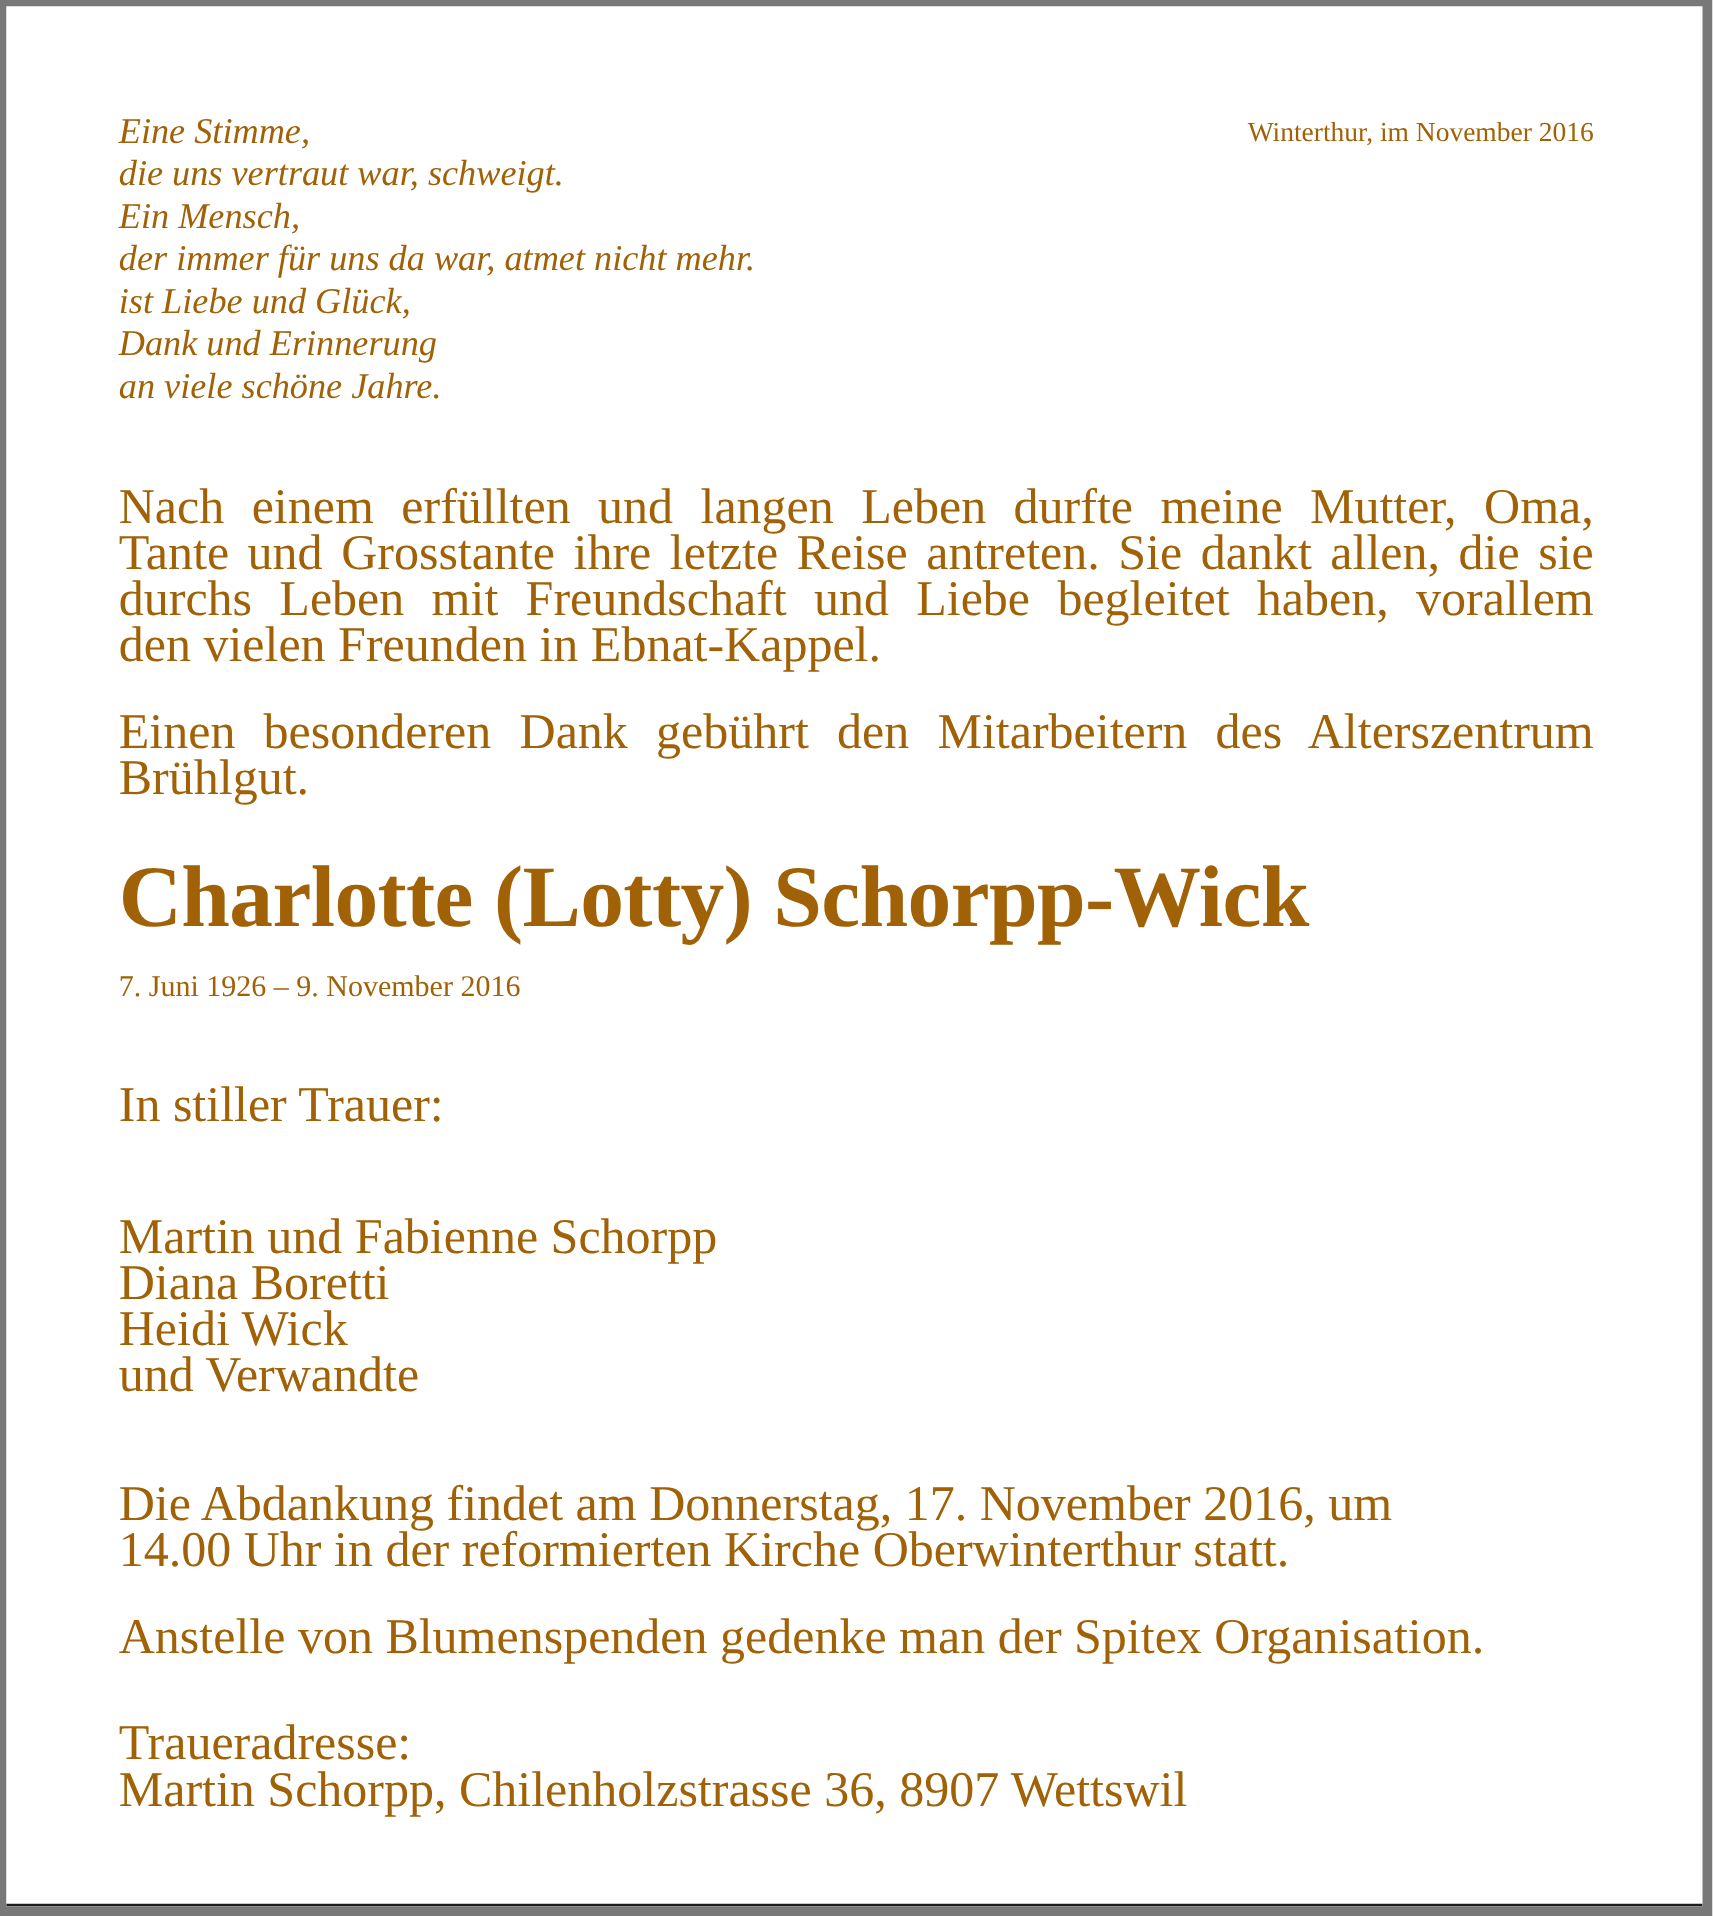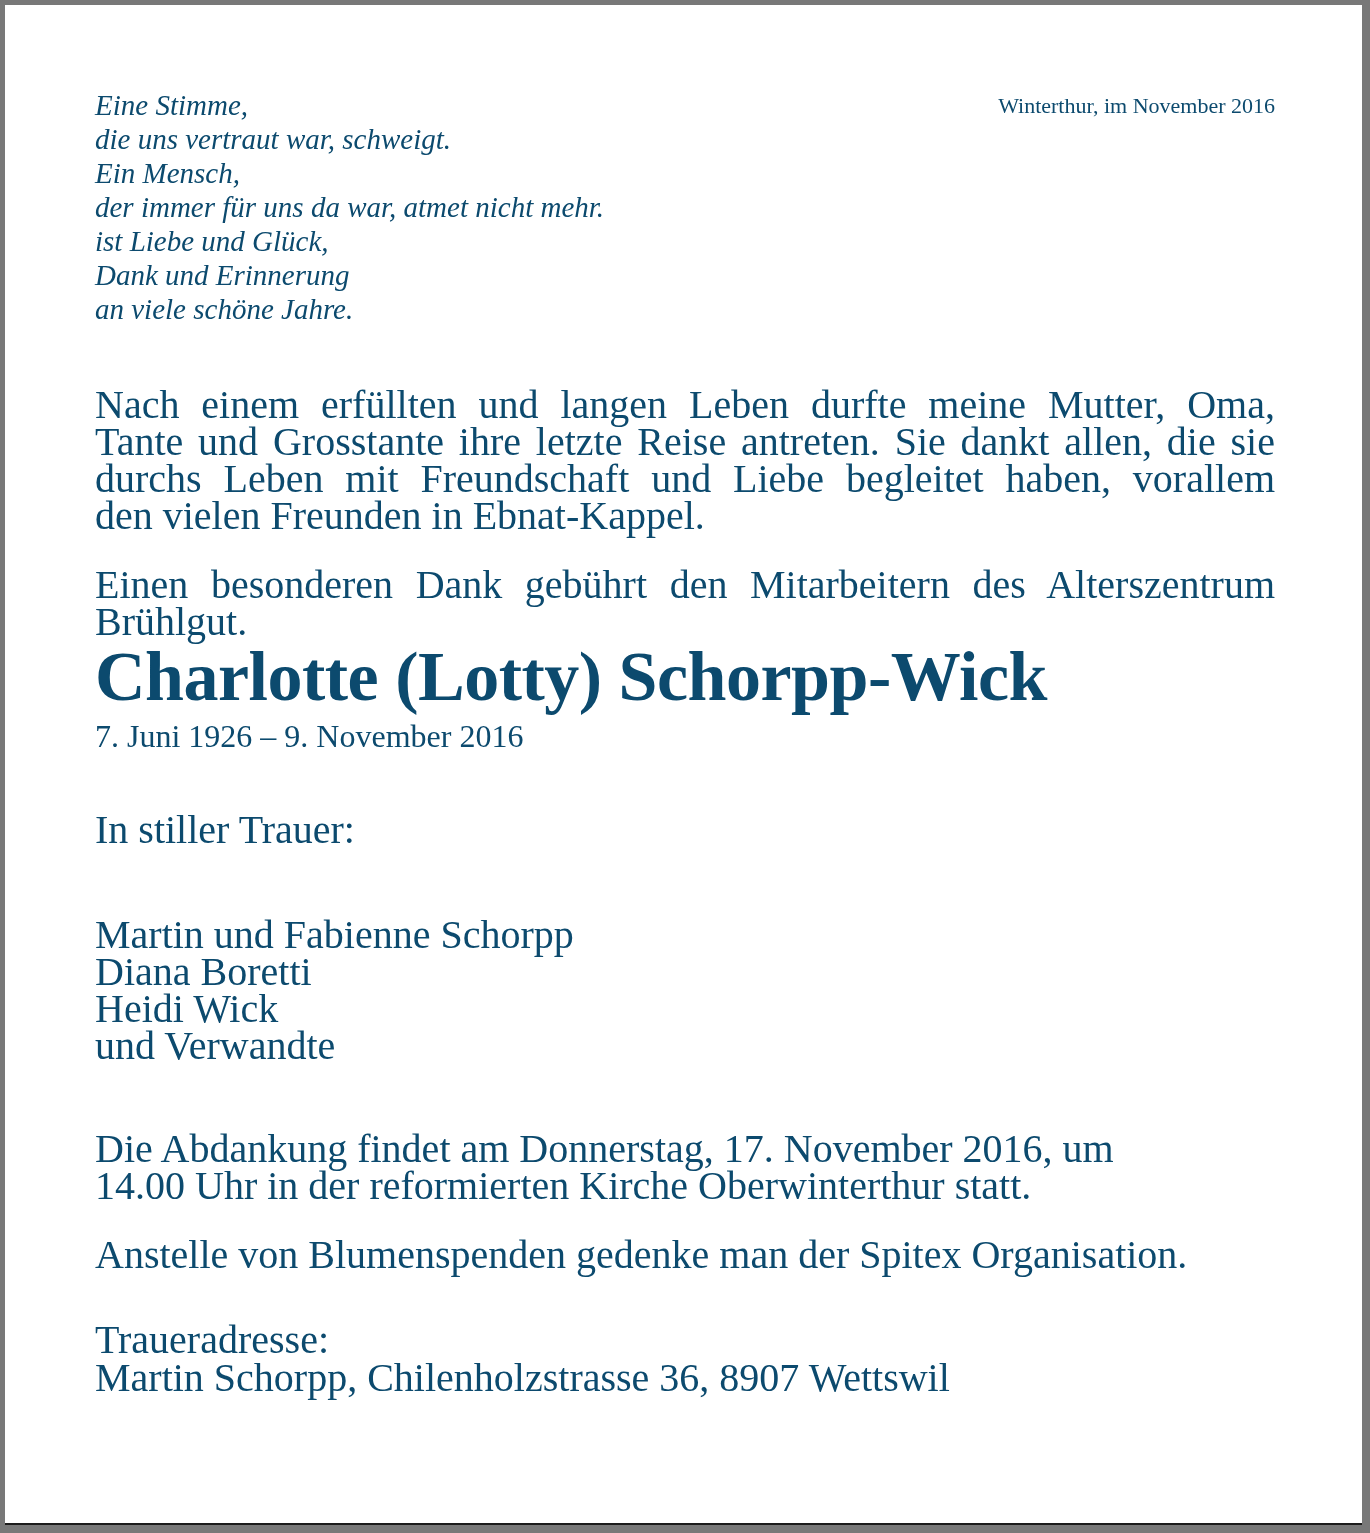--- a/index.html
+++ b/index.html
@@ -11,21 +11,21 @@
     position: relative;
     width: 1370px;
     height: 1533px;
     box-sizing: border-box;
     background: #ffffff;
     border-top: 5px solid #787878;
     border-left: 5px solid #787878;
     border-right: 8px solid #787878;
     border-bottom: 8px solid #787878;
     font-family: "Liberation Serif", "DejaVu Serif", serif;
-    color: #0c4a6e;
+    color: #a16207;
     overflow: hidden;
   }
   .page::after {
     content: "";
     position: absolute;
     left: 0;
     right: 0;
     bottom: 0;
     height: 2px;
     background: #1c1c1c;
@@ -57,29 +57,30 @@
     font-size: 40px;
     line-height: 37px;
   }
   .para1 { margin-top: 60px; }
   .para2 { margin-top: 32px; }
   .jline {
     text-align: justify;
     text-align-last: justify;
   }
   .deceased-name {
+    margin-top: 42px;
     font-size: 70px;
     font-weight: 700;
     line-height: 74px;
     letter-spacing: -0.5px;
     white-space: nowrap;
   }
   .life-dates {
-    margin-top: 4px;
-    font-size: 32px;
+    margin-top: 16px;
+    font-size: 24px;
     line-height: 37px;
   }
   .mourning-heading { margin-top: 56px; }
   .mourners { margin-top: 68px; }
   .service-block { margin-top: 66px; }
   .donation-line { margin-top: 32px; }
   .address-block { margin-top: 48px; line-height: 38px; }
 </style>
 </head>
 <body>

